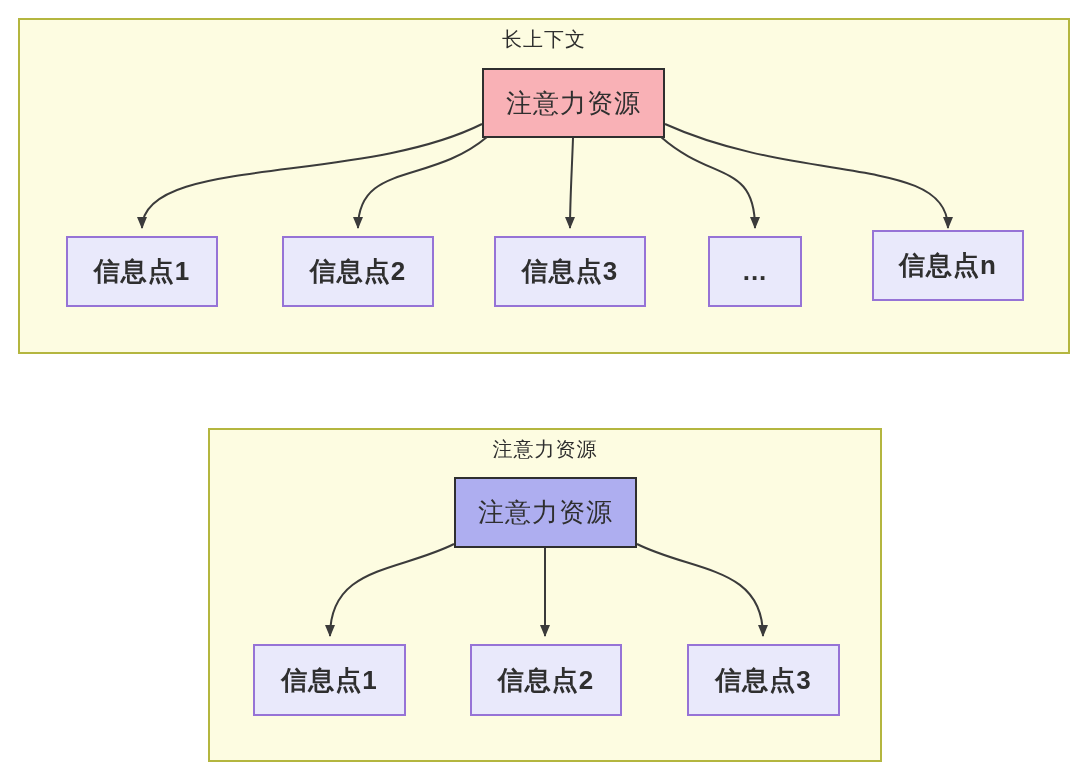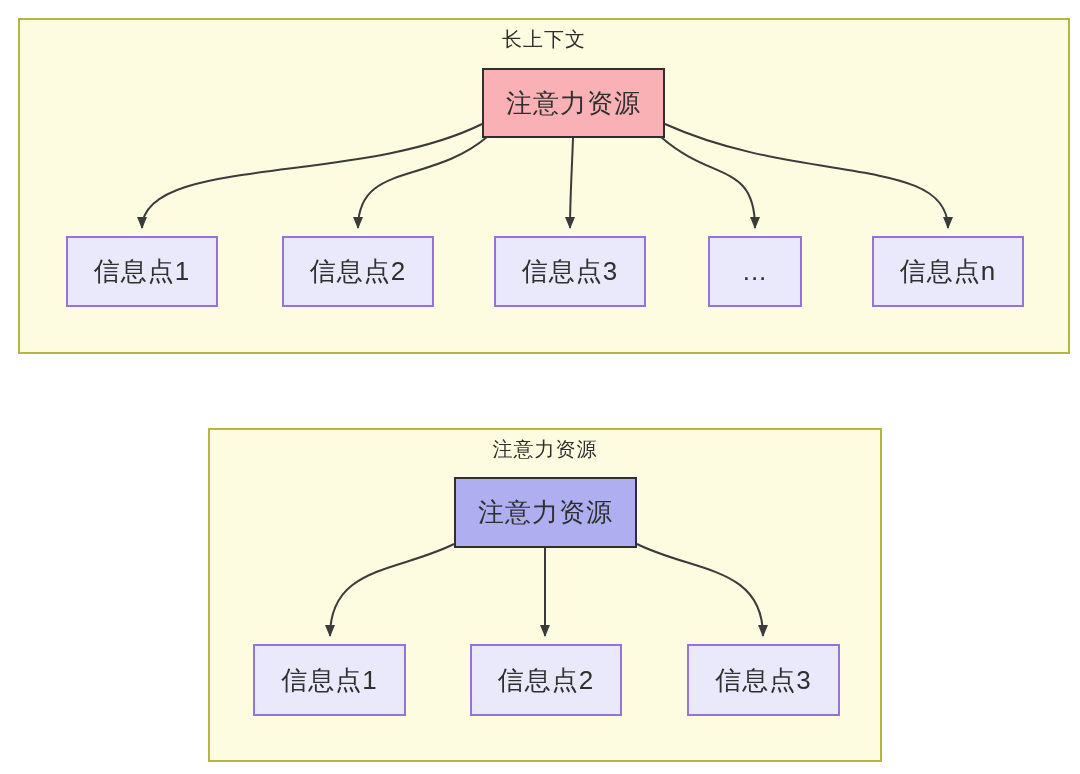--- a/index.html
+++ b/index.html
@@ -38,20 +38,21 @@
     background:var(--attention_long_fill);
     border:2px solid var(--node_border_dark);
   }
   .attention-short{
     background:var(--attention_short_fill);
     border:2px solid var(--node_border_dark);
   }
   .info{
     background:var(--info_fill);
     border:2px solid var(--info_border);
+    font-weight:bold;
   }
   svg.arrows{
     position:absolute;
     left:0;top:0;
     pointer-events:none;
   }
   path.arrow{
     fill:none;
     stroke:var(--arrow_color);
     stroke-width:2;
@@ -61,21 +62,21 @@
   }
 
   
   #containerA{left:18px;top:18px;width:1052px;height:336px;}
   #titleA{left:18px;top:26px;width:1052px;}
   #pinkBox{left:482px;top:68px;width:183px;height:70px;}
   #t1{left:66px; top:236px;width:152px;height:71px;}
   #t2{left:282px;top:236px;width:152px;height:71px;}
   #t3{left:494px;top:236px;width:152px;height:71px;}
   #t4{left:708px;top:236px;width:94px; height:71px;}
-  #t5{left:872px;top:236px;width:152px;height:71px;}
+  #t5{left:872px;top:230px;width:152px;height:71px;}
 
   #containerB{left:208px;top:428px;width:674px;height:334px;}
   #titleB{left:208px;top:436px;width:674px;}
   #blueBox{left:454px;top:477px;width:183px;height:71px;}
   #b1{left:253px;top:644px;width:153px;height:72px;}
   #b2{left:470px;top:644px;width:152px;height:72px;}
   #b3{left:687px;top:644px;width:153px;height:72px;}
 </style>
 </head>
 <body>

